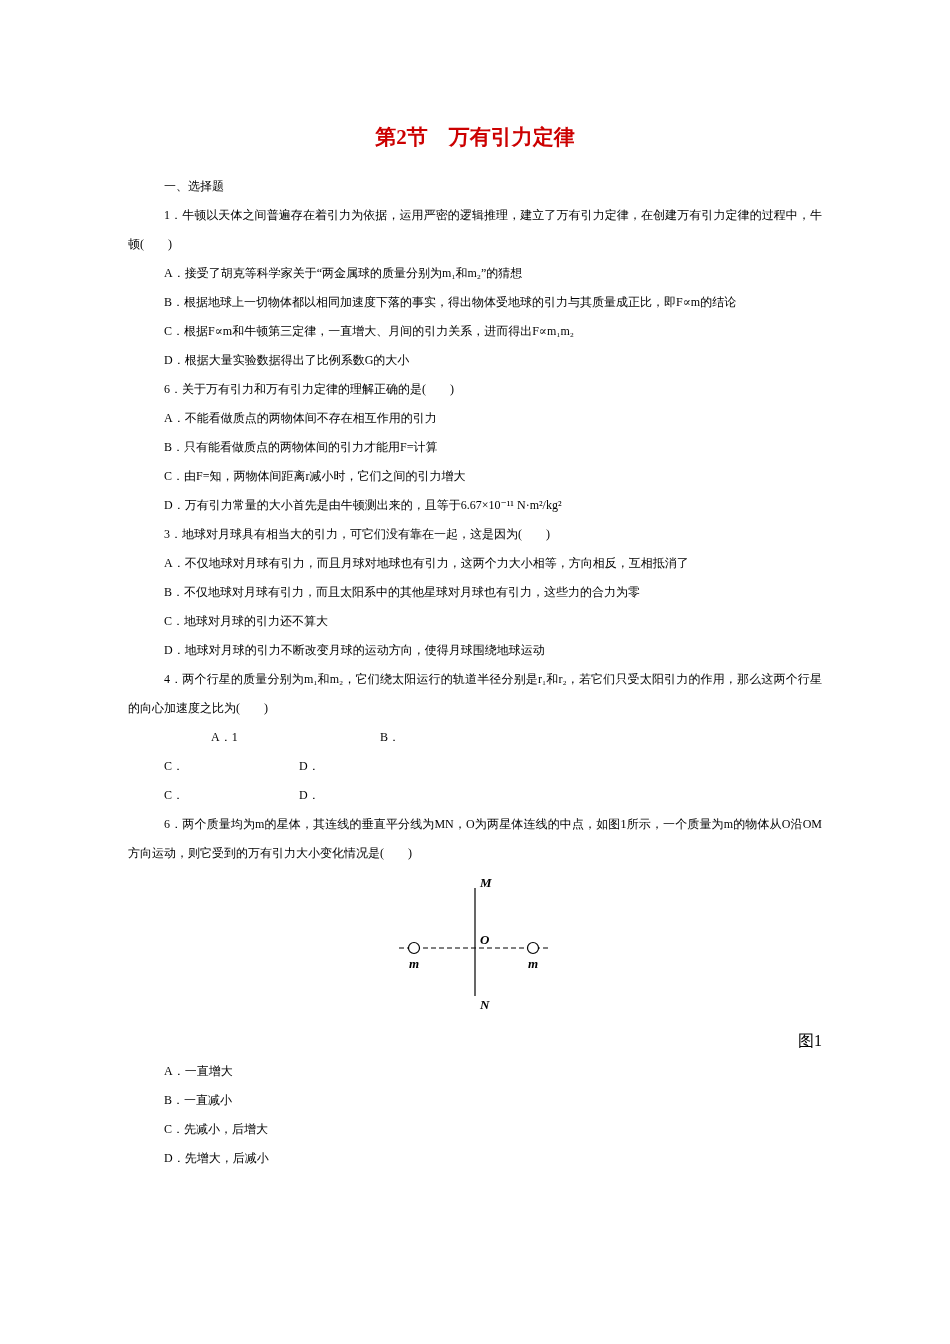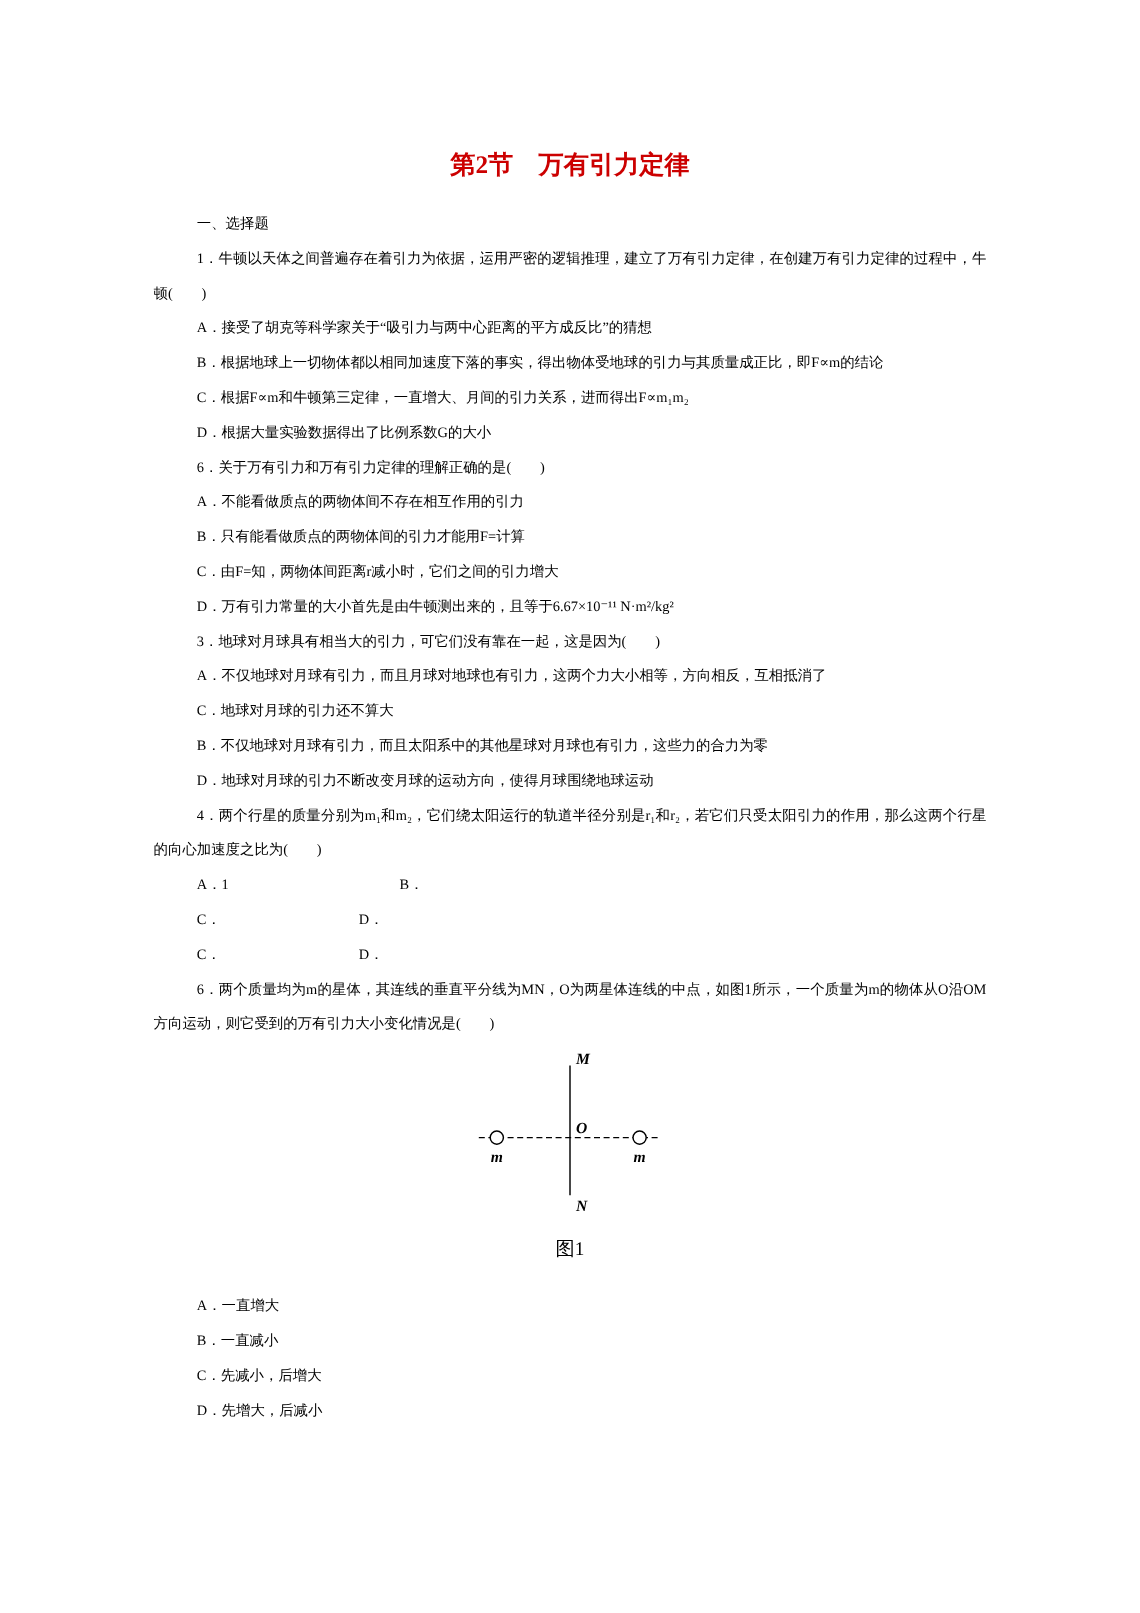--- a/index.html
+++ b/index.html
@@ -26,66 +26,66 @@
     font-family: "Liberation Serif", "DejaVu Serif", serif;
   }
   .para {
     font-size: 12px;
     line-height: 29px;
     text-indent: 3em;
     text-align: justify;
     word-break: break-all;
   }
   .opt-cell { display: inline-block; width: 135px; text-indent: 0; }
-  .opt-cell-wide { display: inline-block; width: 169px; text-indent: 0; }
+  .opt-cell-wide { display: inline-block; width: 169px; text-indent: 0; margin-left: 47px; }
   .figure-block {
     text-align: center;
     margin-top: 4px;
   }
   .figure-svg text {
     font-family: "Liberation Serif", "DejaVu Serif", serif;
     font-style: italic;
     font-weight: bold;
     font-size: 13px;
     fill: #000000;
   }
   .figure-caption {
     font-size: 16px;
     line-height: 29px;
-    text-align: center;
+    text-align: right;
     margin-top: 8px;
-    margin-bottom: 18px;
+    margin-bottom: 2px;
   }
   svg line, svg circle { stroke: #000000; }
 </style>
 </head>
 <body>
 
 <div class="page">
 
   <h1 class="title" style="color: rgb(204, 0, 0);">第2节　万有引力定律</h1>
 
   <p class="para">一、选择题</p>
 
   <p class="para">1．牛顿以天体之间普遍存在着引力为依据，运用严密的逻辑推理，建立了万有引力定律，在创建万有引力定律的过程中，牛顿(　　)</p>
-  <p class="para">A．接受了胡克等科学家关于“吸引力与两中心距离的平方成反比”的猜想</p>
+  <p class="para">A．接受了胡克等科学家关于“两金属球的质量分别为m₁和m₂”的猜想</p>
   <p class="para">B．根据地球上一切物体都以相同加速度下落的事实，得出物体受地球的引力与其质量成正比，即F∝m的结论</p>
   <p class="para">C．根据F∝m和牛顿第三定律，一直增大、月间的引力关系，进而得出F∝m₁m₂</p>
   <p class="para">D．根据大量实验数据得出了比例系数G的大小</p>
 
   <p class="para">6．关于万有引力和万有引力定律的理解正确的是(　　)</p>
   <p class="para">A．不能看做质点的两物体间不存在相互作用的引力</p>
   <p class="para">B．只有能看做质点的两物体间的引力才能用F=计算</p>
   <p class="para">C．由F=知，两物体间距离r减小时，它们之间的引力增大</p>
   <p class="para">D．万有引力常量的大小首先是由牛顿测出来的，且等于6.67×10⁻¹¹ N·m²/kg²</p>
 
   <p class="para">3．地球对月球具有相当大的引力，可它们没有靠在一起，这是因为(　　)</p>
   <p class="para">A．不仅地球对月球有引力，而且月球对地球也有引力，这两个力大小相等，方向相反，互相抵消了</p>
+  <p class="para">B．不仅地球对月球有引力，而且太阳系中的其他星球对月球也有引力，这些力的合力为零</p>
   <p class="para">C．地球对月球的引力还不算大</p>
-  <p class="para">B．不仅地球对月球有引力，而且太阳系中的其他星球对月球也有引力，这些力的合力为零</p>
   <p class="para">D．地球对月球的引力不断改变月球的运动方向，使得月球围绕地球运动</p>
 
   <p class="para">4．两个行星的质量分别为m₁和m₂，它们绕太阳运行的轨道半径分别是r₁和r₂，若它们只受太阳引力的作用，那么这两个行星的向心加速度之比为(　　)</p>
   <p class="para">
     <span class="opt-cell-wide">A．1</span><span>B．</span>
   </p>
   <p class="para">
     <span class="opt-cell">C．</span><span>D．</span>
   </p>
 

